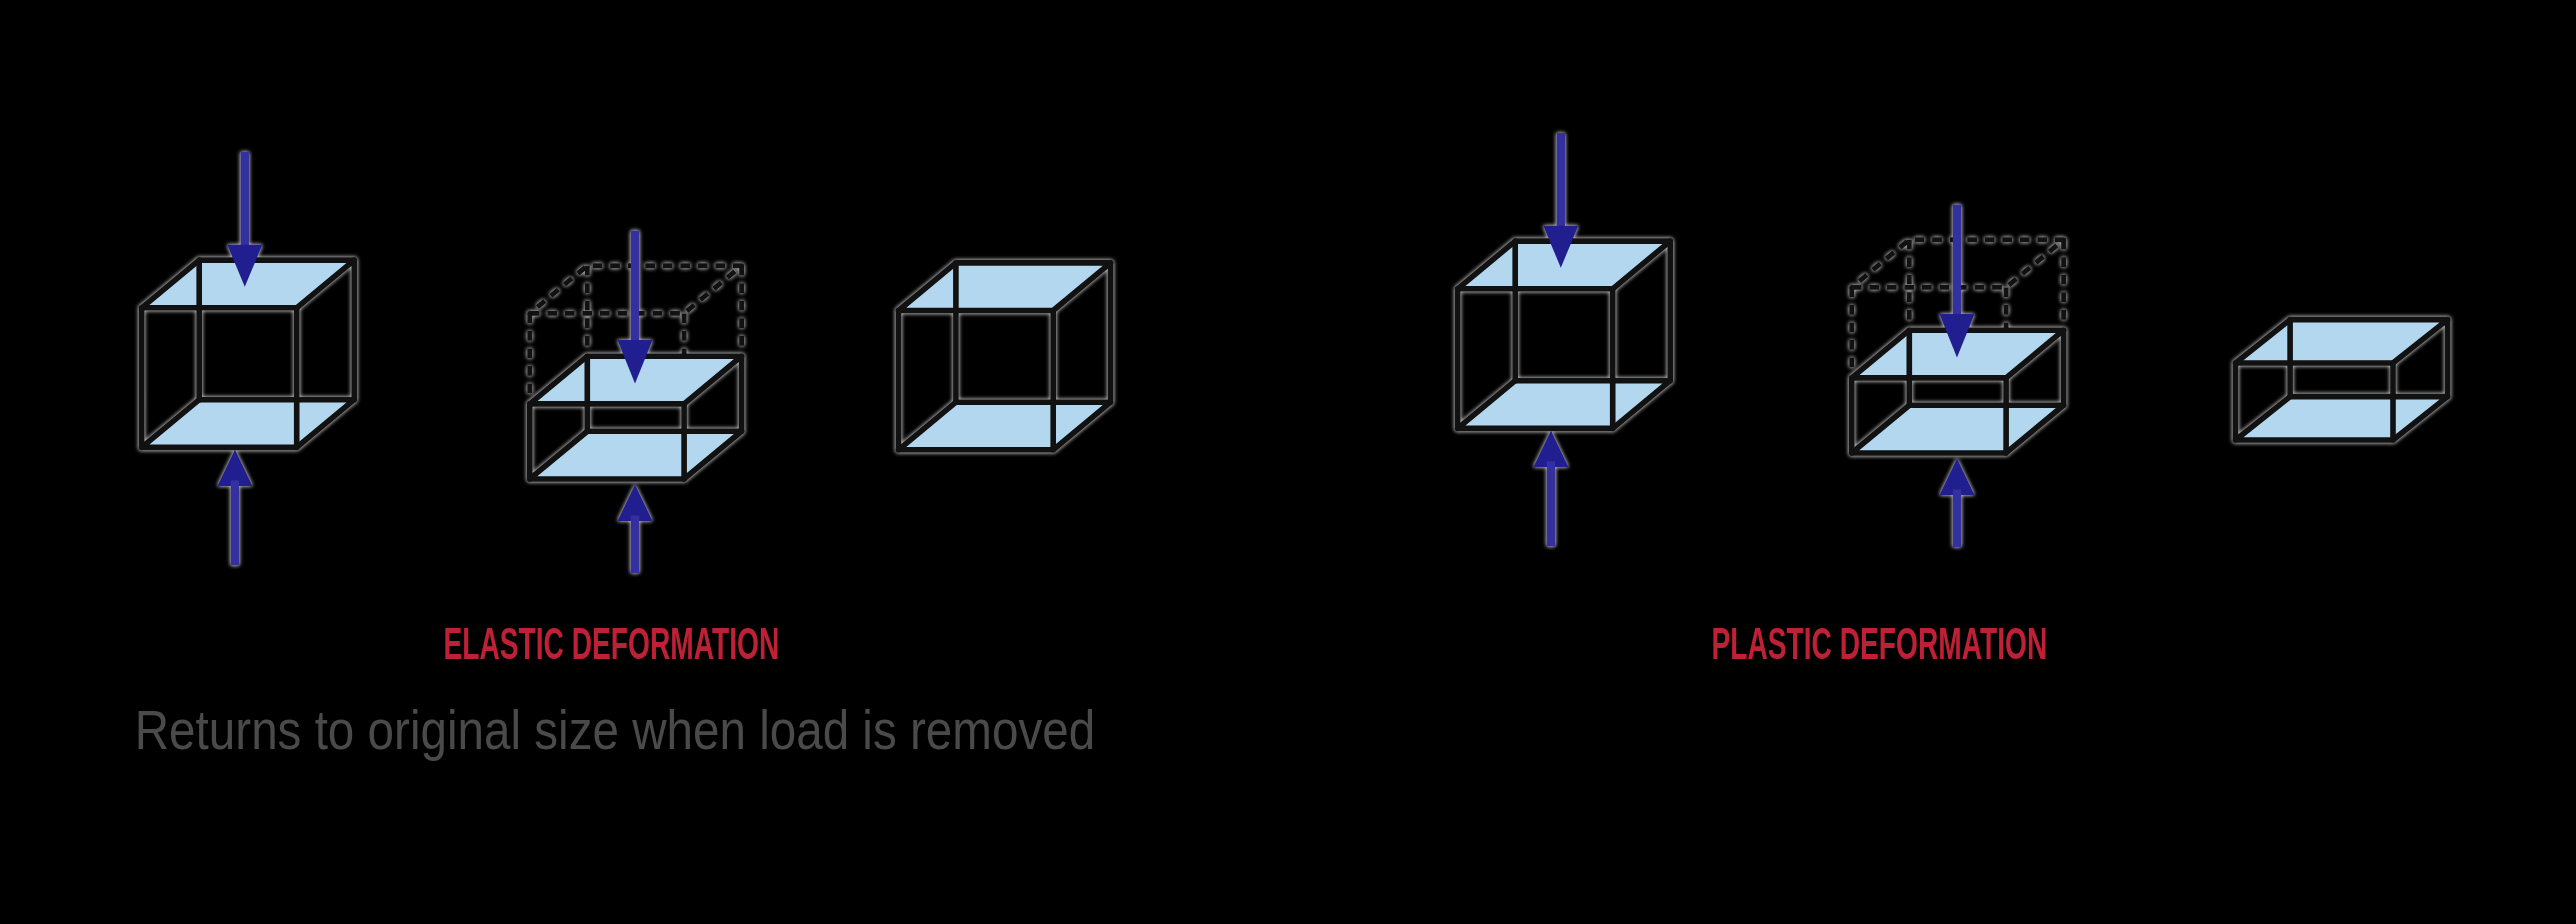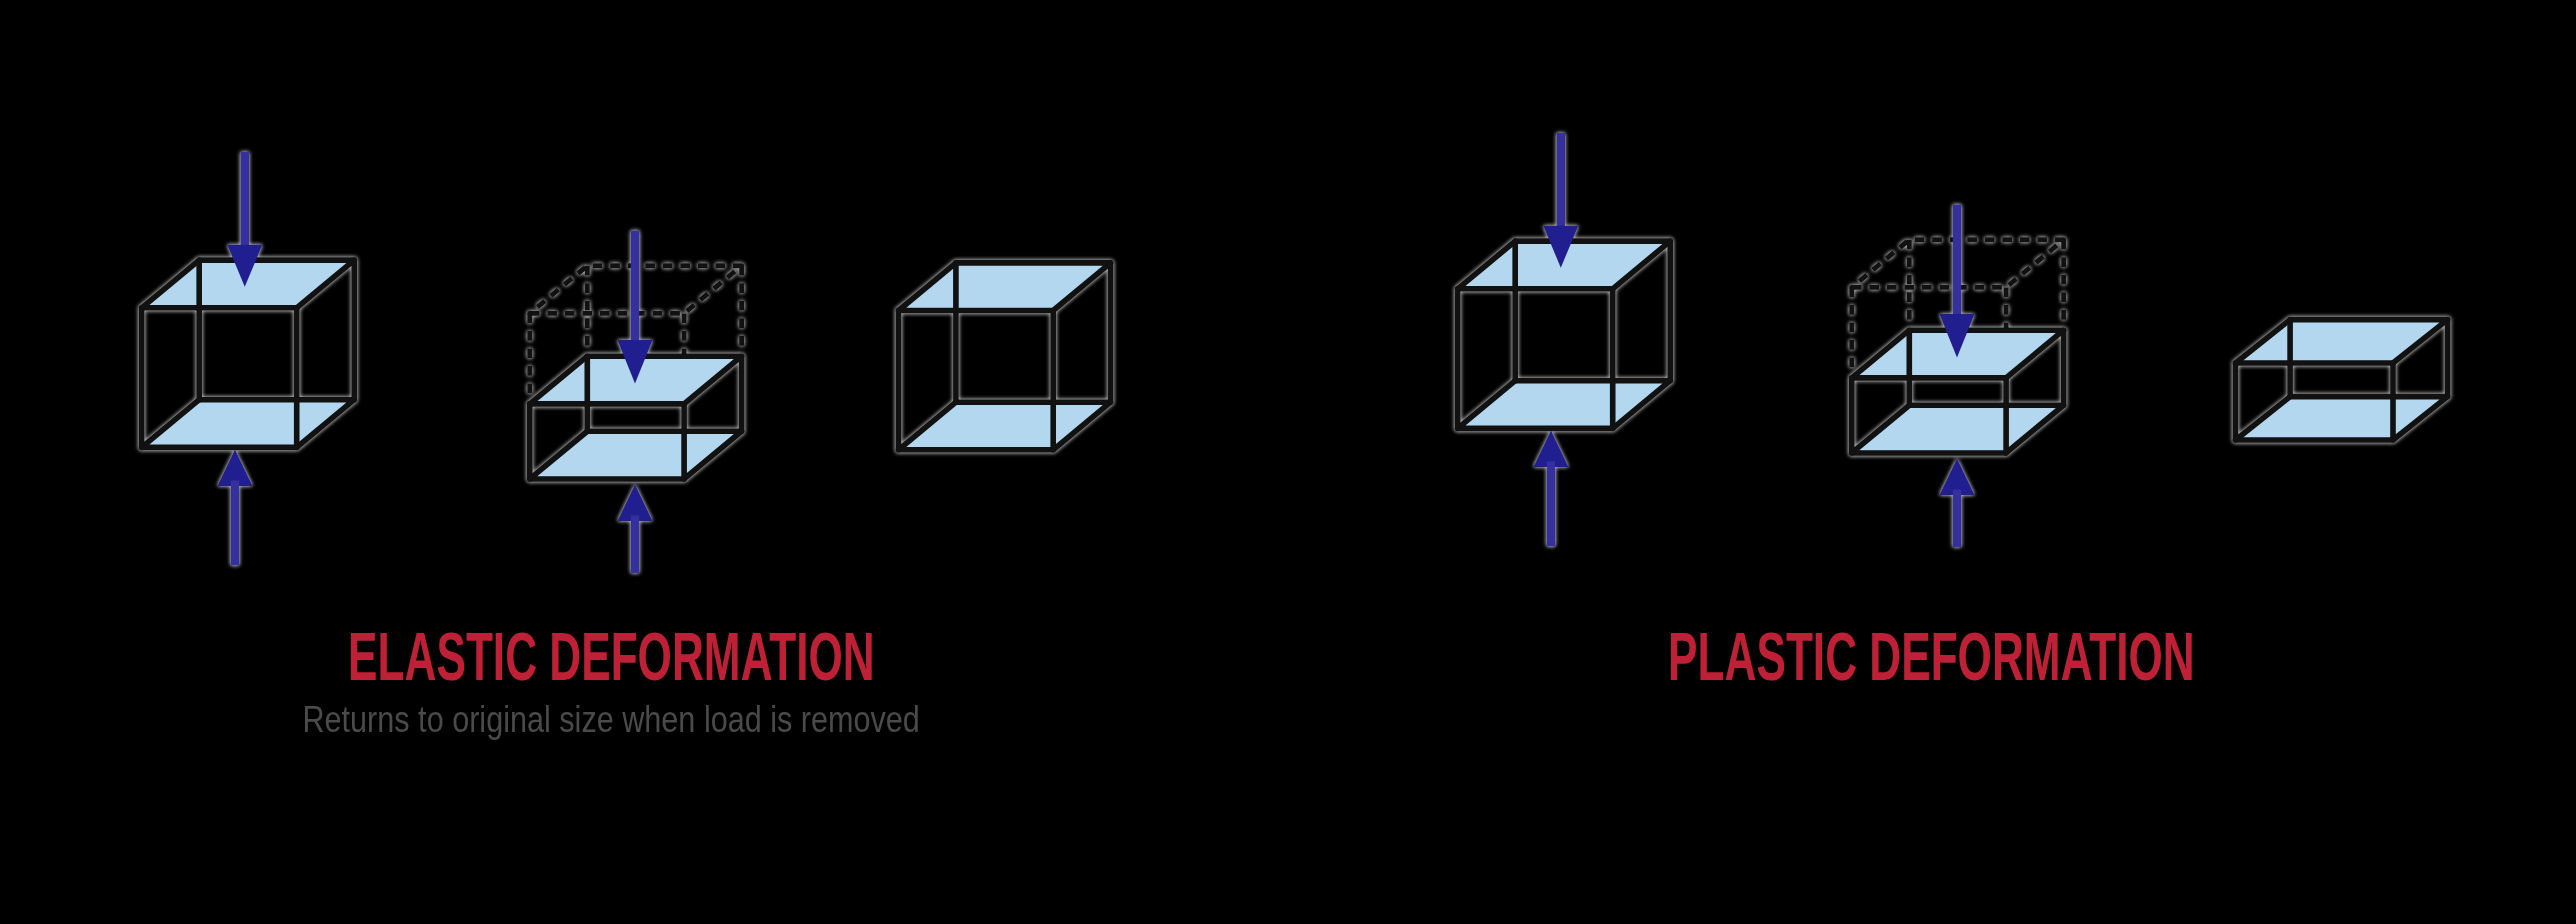--- a/index.html
+++ b/index.html
@@ -12,22 +12,22 @@
   .fig{position:absolute;overflow:visible;
        filter:drop-shadow(0 0 2.1px rgba(255,255,255,0.75)) drop-shadow(0 0 0.7px rgba(255,255,255,0.5));}
   .fig use{overflow:visible;}
   .edge{fill:none;stroke:var(--cube-outline,#111);stroke-width:8;
         stroke-linejoin:round;stroke-linecap:round;}
   .edge.dashed{stroke-width:7;stroke-dasharray:14 11;stroke-linecap:butt;}
   .face{fill:var(--cube-face-blue,#b2d7ee);stroke:none;}
   .shaft{fill:var(--arrow-shaft-blue,#34319f);}
   .head{fill:var(--arrow-head-blue,#211e90);}
   .caption{position:absolute;width:1123px;text-align:center;white-space:nowrap;}
-  .title{font-weight:bold;font-size:69px;line-height:1;color:var(--title-red,#be2136);}
-  .subtitle{font-size:36px;line-height:1;color:var(--subtitle-gray,#4a4a4a);}
+  .title{font-weight:bold;font-size:44px;line-height:1;color:var(--title-red,#be2136);}
+  .subtitle{font-size:56px;line-height:1;color:var(--subtitle-gray,#4a4a4a);}
   .squeezeT{display:inline-block;transform:scaleX(0.64);transform-origin:50% 50%;}
   .squeezeS{display:inline-block;transform:scaleX(0.85);transform-origin:50% 50%;}
 </style>
 </head>
 <body>
 
 <div class="canvas">
 
   <section class="panel">
 
@@ -100,19 +100,19 @@
     <svg class="fig" style="left:2228px;top:314px" width="225" height="133" viewBox="0 0 320 190">
       <g>
         <polygon class="face" points="10,70 235,70 313,8 88,8"></polygon>
         <polygon class="face" points="10,180 235,180 313,118 88,118"></polygon>
         <path class="edge" d="M10,70 L235,70 L313,8 L88,8 Z"></path>
         <path class="edge" d="M10,180 L235,180 L313,118 L88,118 Z"></path>
         <path class="edge" d="M10,70 L10,180 M235,70 L235,180 M88,8 L88,118 M313,8 L313,118"></path>
       </g>
     </svg>
 
-    <div class="caption title" style="left:1370px;top:622px">
+    <div class="caption title" style="left:1318px;top:622px">
       <span class="squeezeT">PLASTIC DEFORMATION</span>
     </div>
   </section>
 
 </div>
 
 
 </body></html>

